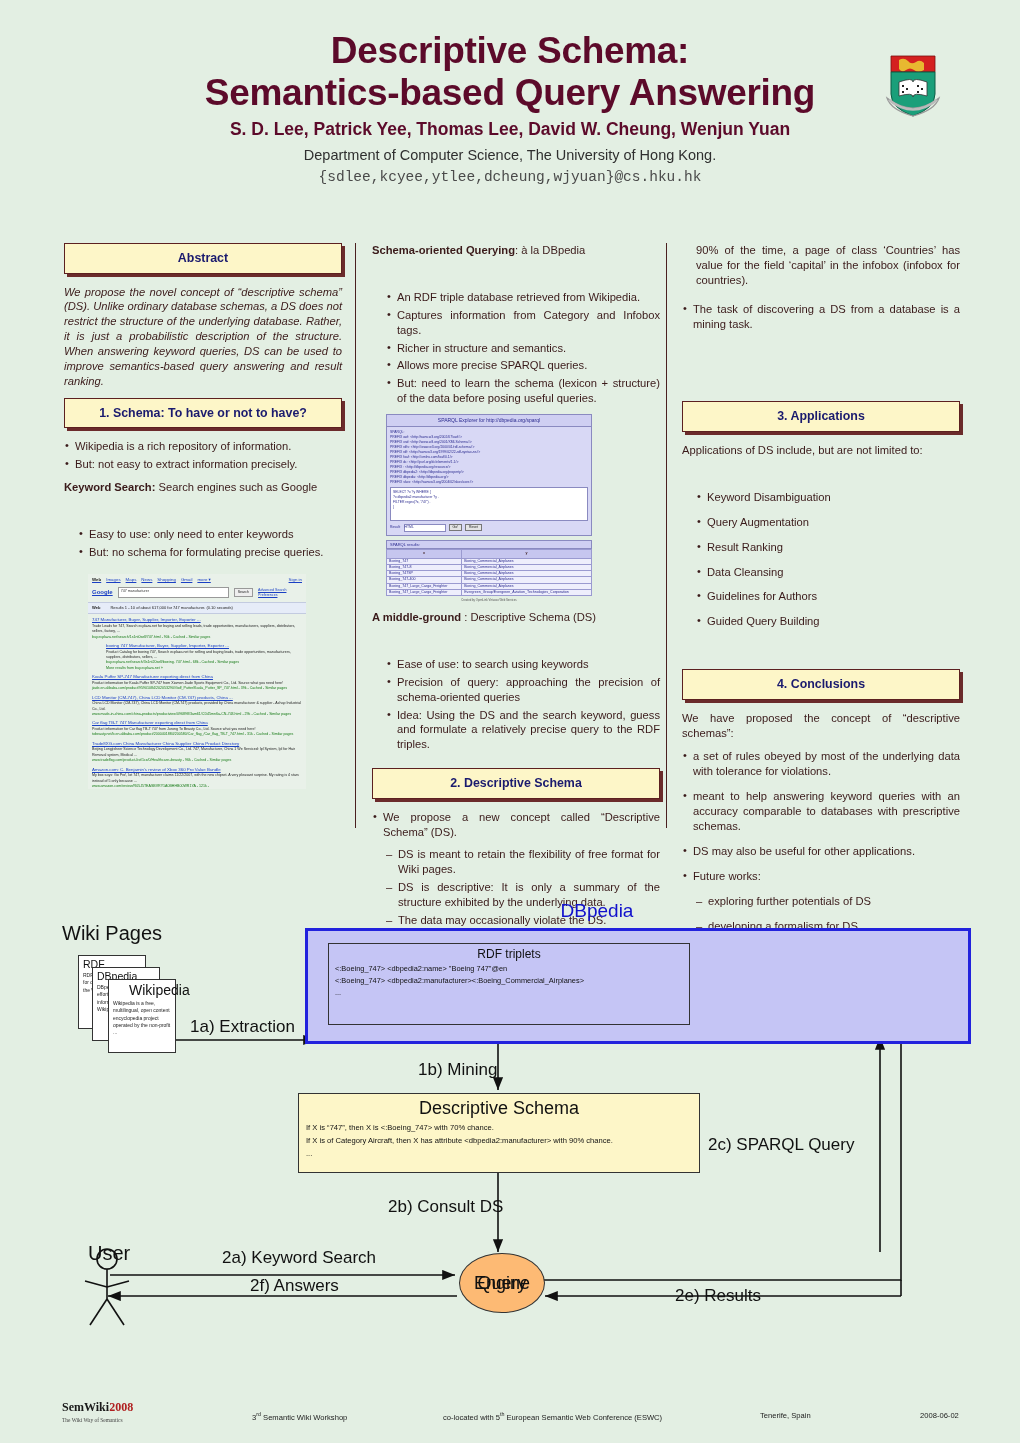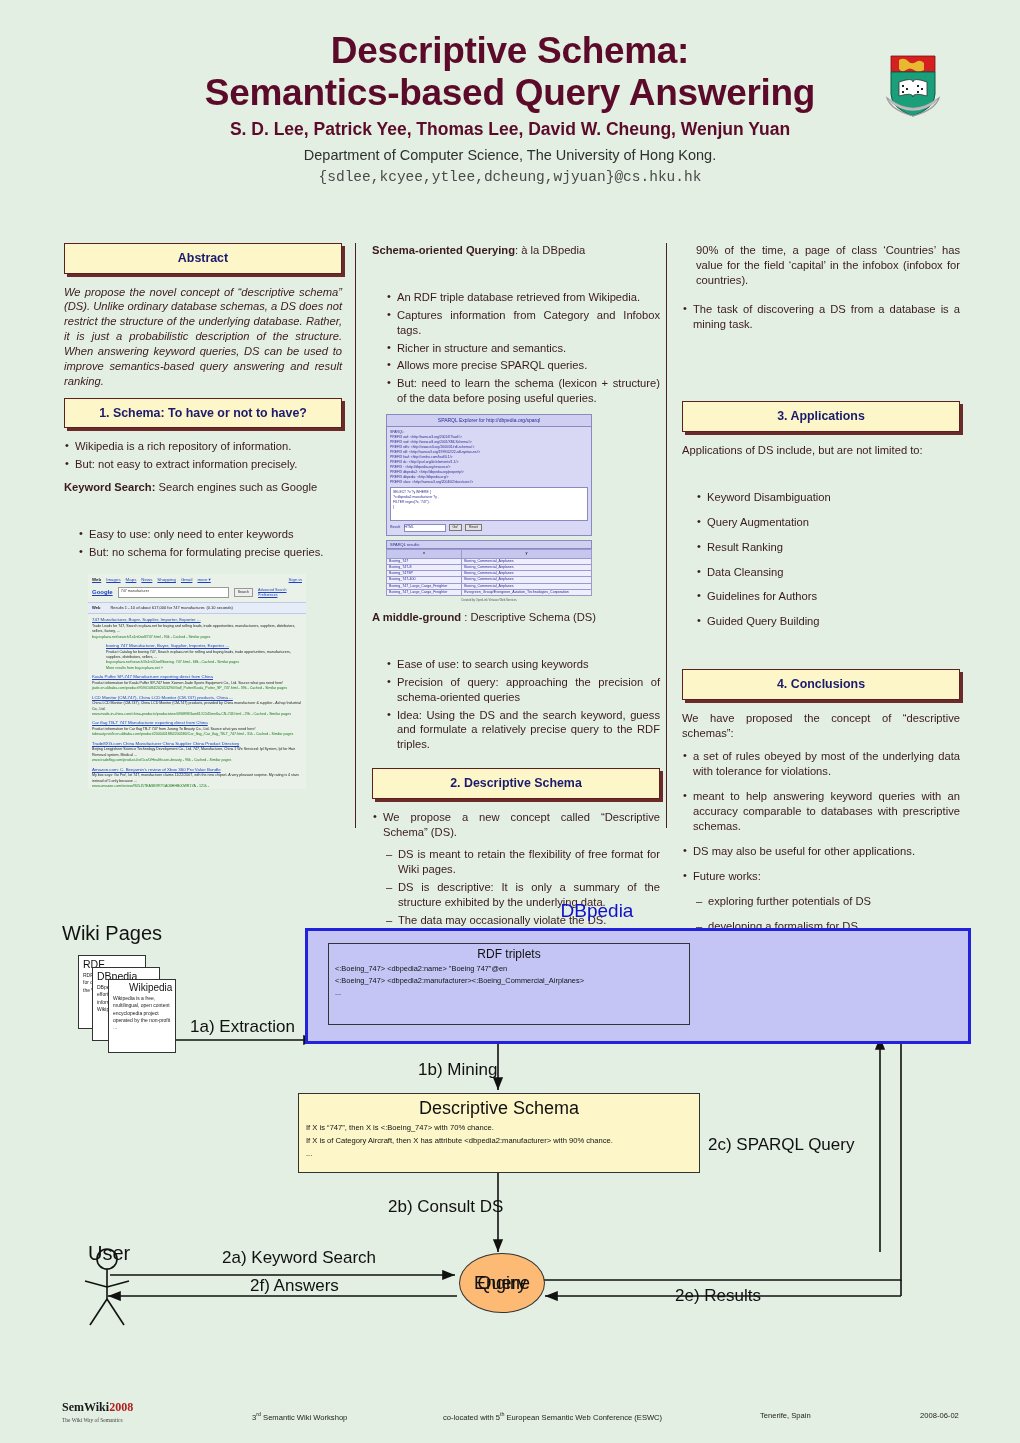--- a/index.html
+++ b/index.html
@@ -114,21 +114,21 @@
   .stick{position:absolute;left:80px;top:347px;width:64px;height:80px;}
 
   
   .stack{position:absolute;left:78px;top:55px;width:112px;height:96px;}
   .card{position:absolute;background:#fff;border:1px solid #333;}
   .card .ch{font-size:10.5px;margin:2px 0 0 4px;color:#111;}
   .card .cb{font-size:5px;margin:2px 4px 0 4px;color:#222;line-height:1.45;}
   .card.c1{left:0;top:0;width:66px;height:72px;}
   .card.c2{left:14px;top:12px;width:66px;height:72px;}
   .card.c3{left:30px;top:24px;width:66px;height:72px;}
-  .card.c3 .ch{font-size:10px;margin-left:20px;}
+  .card.c3 .ch{font-size:14px;margin-left:20px;}
 
   svg.arrows{position:absolute;left:0;top:0;width:1020px;height:440px;}
 
   
   .footer{position:absolute;left:0;top:1396px;width:1020px;height:47px;}
   .fsem{position:absolute;left:62px;top:4px;}
   .fsem .l1{font-family:"Liberation Serif",serif;font-weight:bold;font-size:12px;color:#1a1a1a;}
   .fsem .l1 em{font-style:normal;color:#b02020;}
   .fsem .l2{font-family:"Liberation Serif",serif;font-size:5.4px;color:#444;margin-top:2px;}
   .fitem{position:absolute;top:15px;font-size:7.6px;color:#222;white-space:nowrap;}

